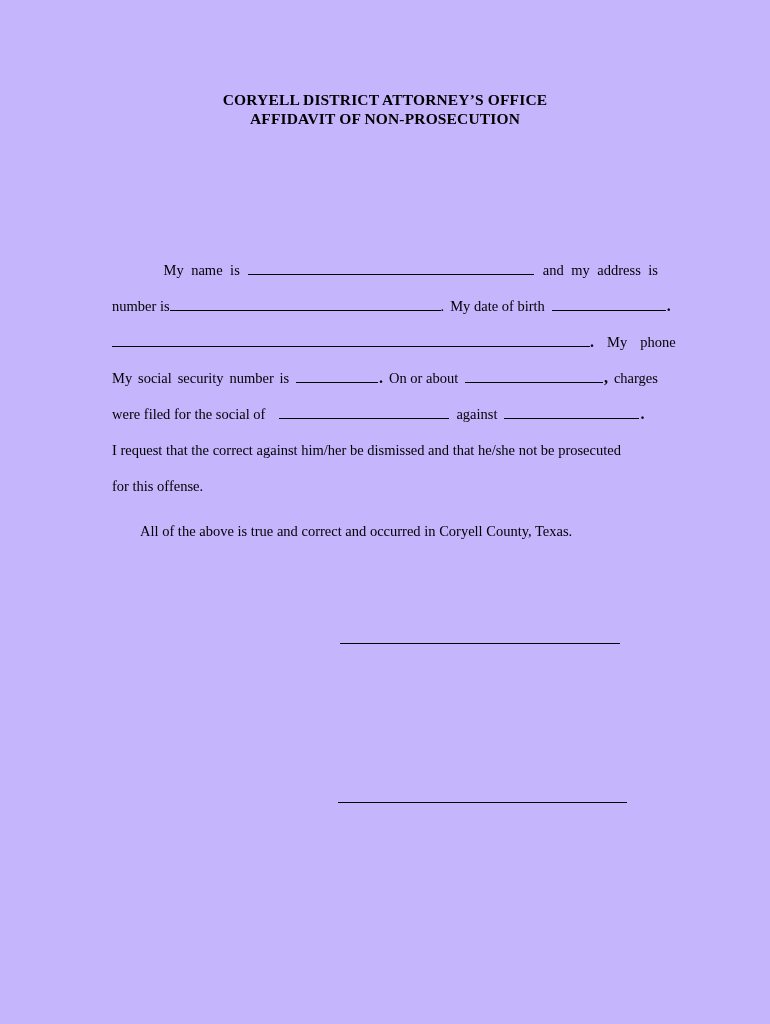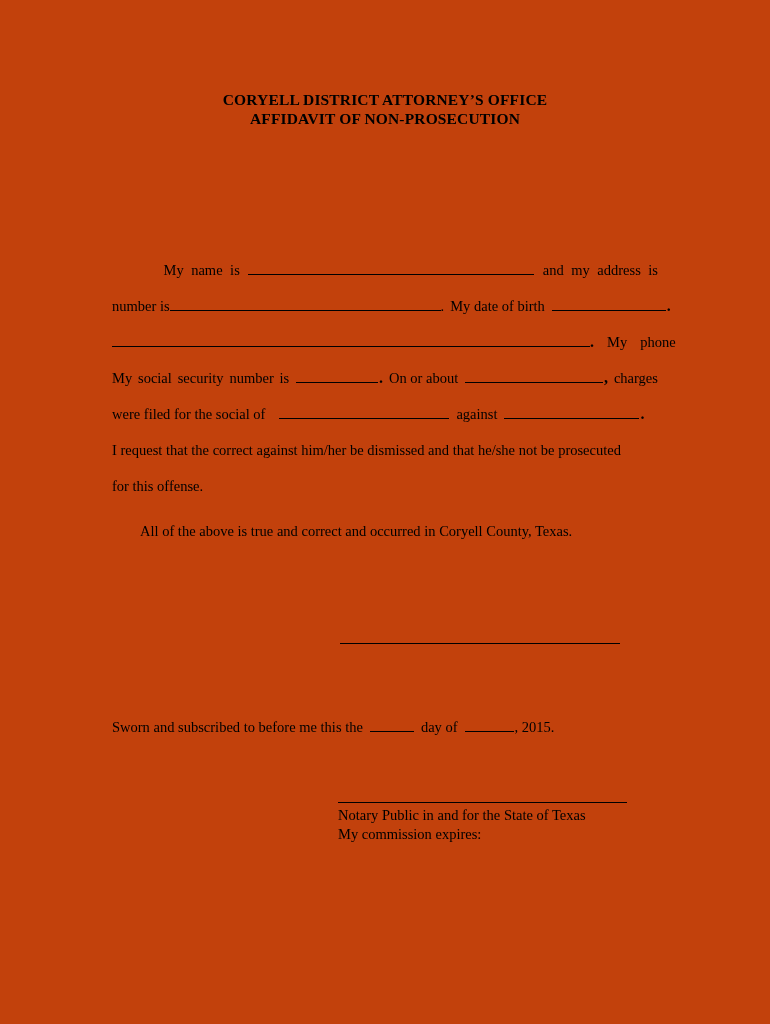--- a/index.html
+++ b/index.html
@@ -11,21 +11,21 @@
     width: 770px;
     height: 1024px;
     position: relative;
     font-family: "Liberation Serif", "DejaVu Serif", serif;
     color: #000000;
     -webkit-font-smoothing: antialiased;
   }
   .page {
     position: absolute;
     inset: 0;
-    background: #c2410c;
+    background: #c4b5fd;
   }
 
   
   .title-block {
     position: absolute;
     left: 0;
     top: 90px;
     width: 770px;
     text-align: center;
   }
@@ -211,23 +211,16 @@
     </div>
 
   </div>
 
   <div class="statement">
     <span class="indent"></span><span>All of the above is true and correct and occurred in Coryell County, Texas.</span>
   </div>
 
   <div class="sig-line"></div>
 
-  <div class="sworn">
-    <span>Sworn and subscribed to before me this the</span><span class="sp"></span><span class="blank w-day"></span><span class="sp"></span><span>day of</span><span class="sp"></span><span class="blank w-month"></span><span>, 2015.</span>
-  </div>
 
   <div class="notary-line"></div>
-  <div class="notary-block">
-    <div class="notary-text">Notary Public in and for the State of Texas</div>
-    <div class="notary-text">My commission expires:</div>
-  </div>
 
 </div>
 
 </body></html>

